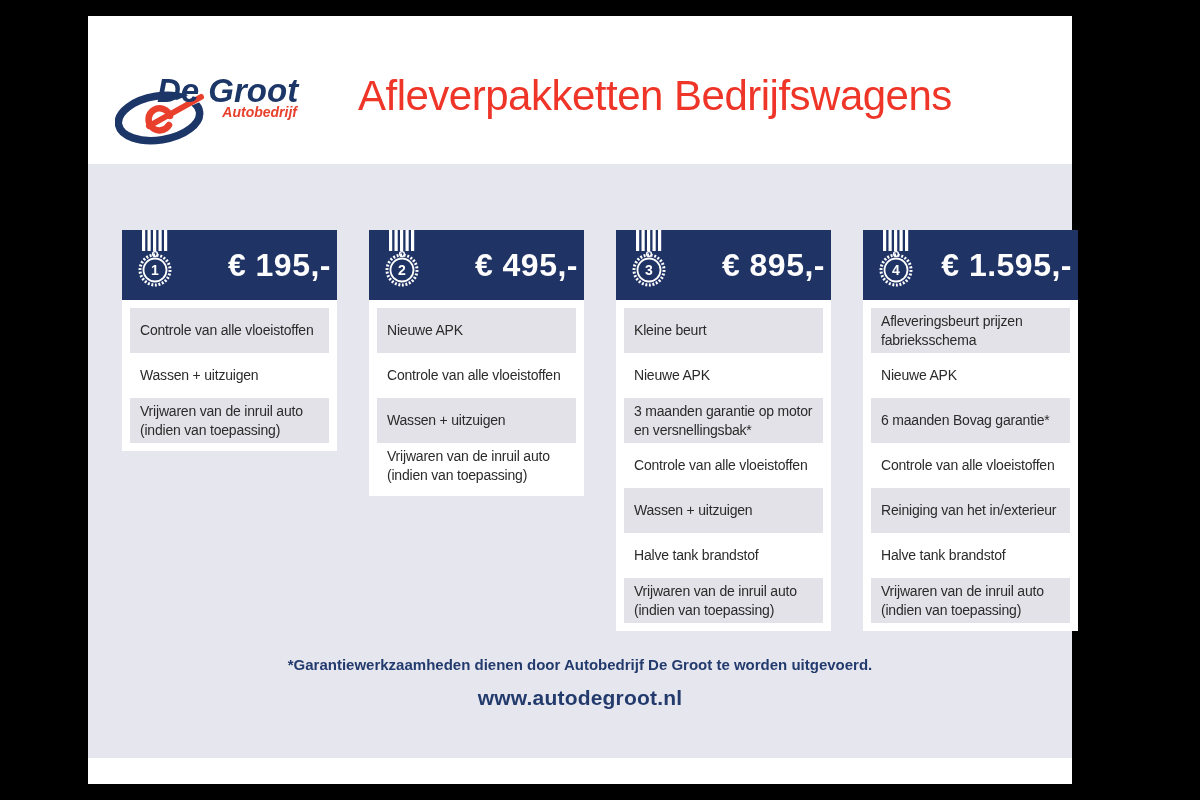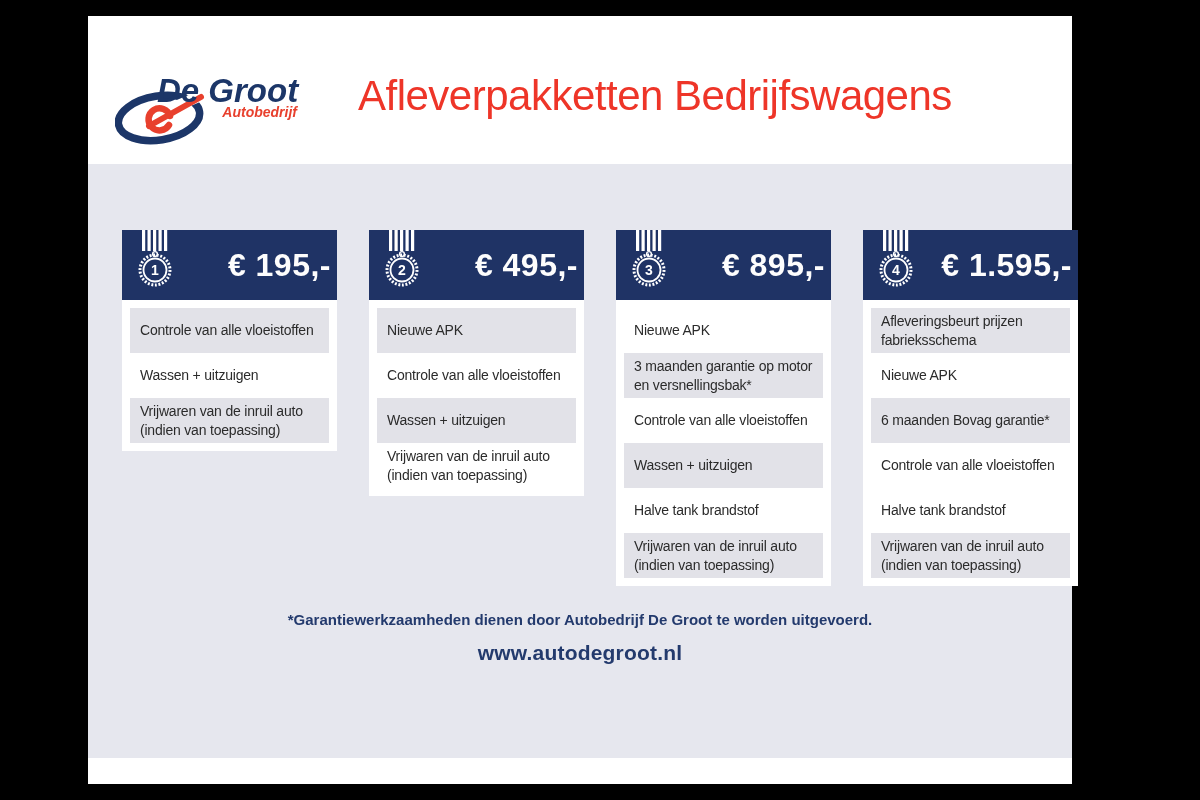--- a/index.html
+++ b/index.html
@@ -140,20 +140,23 @@
               </g>
               <circle cx="23" cy="24" r="2.4" fill="none" stroke="#ffffff" stroke-width="1.4"></circle>
               <circle cx="23" cy="40" r="15" fill="none" stroke="#ffffff" stroke-width="3" stroke-dasharray="1.9 1.7"></circle>
               <circle cx="23" cy="40" r="11.5" fill="none" stroke="#ffffff" stroke-width="1.8"></circle>
               <text x="23" y="45" text-anchor="middle" font-family="Liberation Sans, sans-serif" font-size="14" font-weight="bold" fill="#ffffff">3</text>
             </svg>
             <div class="price">€ 895,-</div>
           </div>
           <div class="card">
 
+          <div class="row shade">
+                <span class="row-text">Kleine beurt</span>
+              </div>
               <div class="row plain">
                 <span class="row-text">Nieuwe APK</span>
               </div>
               <div class="row shade">
                 <span class="row-text">3 maanden garantie op motor
 en versnellingsbak*</span>
               </div>
               <div class="row plain">
                 <span class="row-text">Controle van alle vloeistoffen</span>
               </div>
@@ -194,20 +197,23 @@
 fabrieksschema</span>
               </div>
               <div class="row plain">
                 <span class="row-text">Nieuwe APK</span>
               </div>
               <div class="row shade">
                 <span class="row-text">6 maanden Bovag garantie*</span>
               </div>
               <div class="row plain">
                 <span class="row-text">Controle van alle vloeistoffen</span>
+              </div>
+              <div class="row shade">
+                <span class="row-text">Reiniging van het in/exterieur</span>
               </div>
               <div class="row plain">
                 <span class="row-text">Halve tank brandstof</span>
               </div>
               <div class="row shade">
                 <span class="row-text">Vrijwaren van de inruil auto
 (indien van toepassing)</span>
               </div>
             </div>
         </div>

